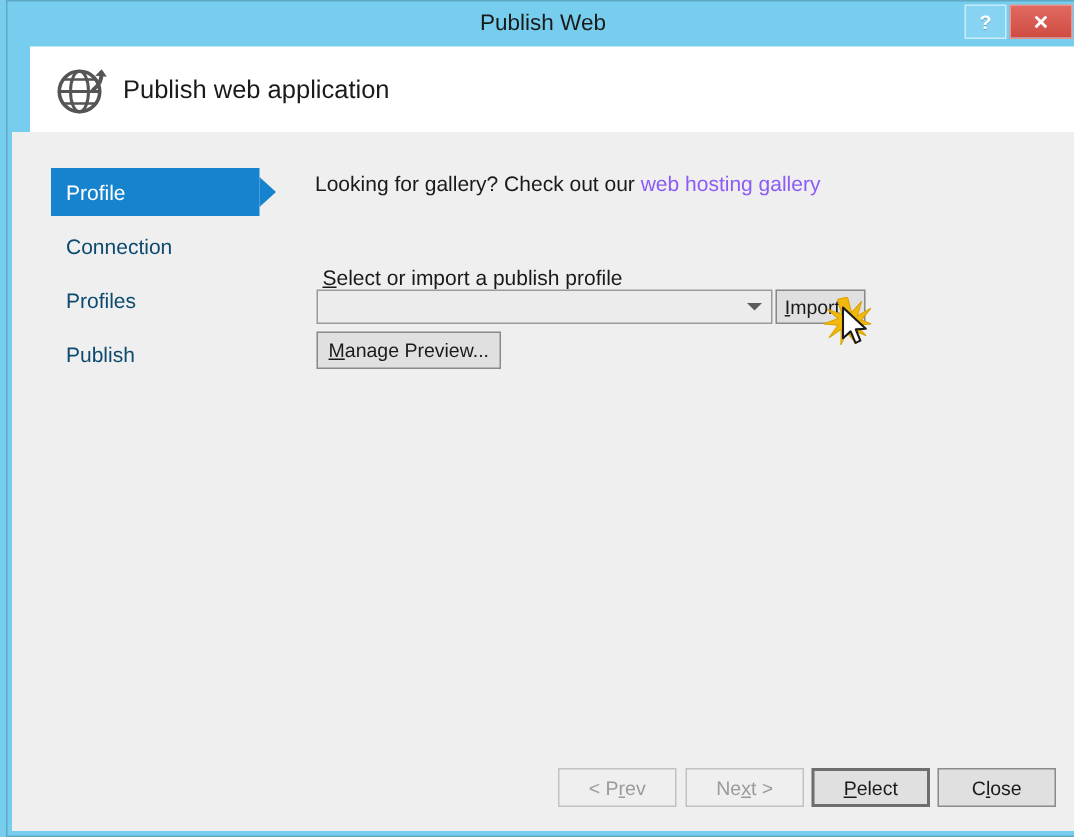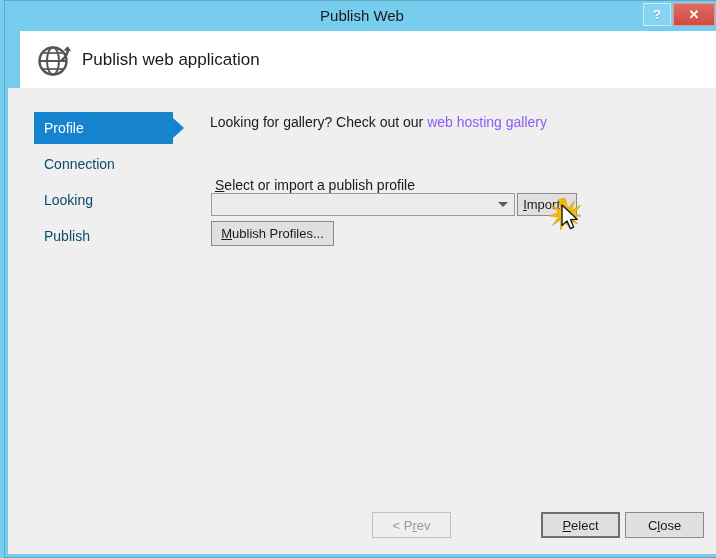--- a/index.html
+++ b/index.html
@@ -299,21 +299,21 @@
     <div id="sidebar">
       <div class="nav-item selected">
         <div class="nav-bg"></div>
         <div class="nav-arrow"></div>
         <div class="nav-label">Profile</div>
       </div>
       <div class="nav-item">
         <div class="nav-label">Connection</div>
       </div>
       <div class="nav-item">
-        <div class="nav-label">Looking</div>
+        <div class="nav-label">Profiles</div>
       </div>
       <div class="nav-item">
         <div class="nav-label">Publish</div>
       </div>
     </div>
 
     <div id="main">
 
       <div id="hosting-line"><span>Looking for gallery? Check out our </span><span id="hosting-link">web hosting gallery</span></div>
 
@@ -324,32 +324,37 @@
         <div id="combo-arrow"></div>
       </div>
 
       <div class="dlg-btn" id="import-button">
           <span class="accel">I</span>
           <span>mport...</span>
         </div>
 
       <div class="dlg-btn" id="manage-profiles-button">
           <span class="accel">M</span>
-          <span>ublish Profiles...</span>
+          <span>anage Preview...</span>
         </div>
 
     </div>
 
     <div id="footer">
       <div class="dlg-btn disabled" id="prev-button">
           <span>&lt; P</span>
           <span class="accel">r</span>
           <span>ev</span>
         </div>
 
+      <div class="dlg-btn disabled" id="next-button">
+          <span>Ne</span>
+          <span class="accel">x</span>
+          <span>t &gt;</span>
+        </div>
 
       <div class="dlg-btn default" id="publish-button">
           <span></span>
           <span class="accel">P</span>
           <span>elect</span>
         </div>
 
       <div class="dlg-btn" id="close-dialog-button">
           <span>C</span>
           <span class="accel">l</span>

